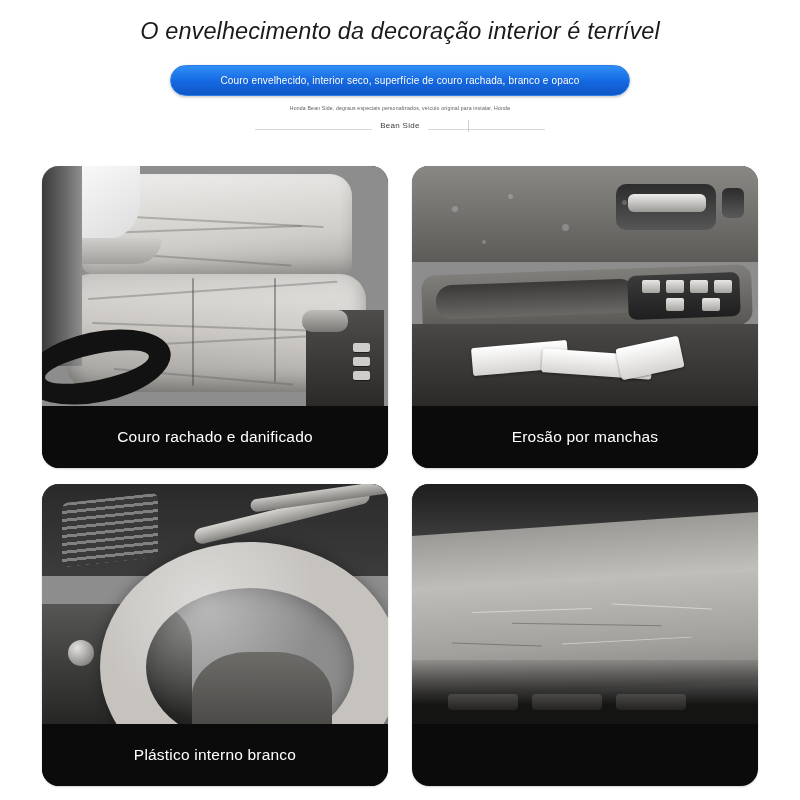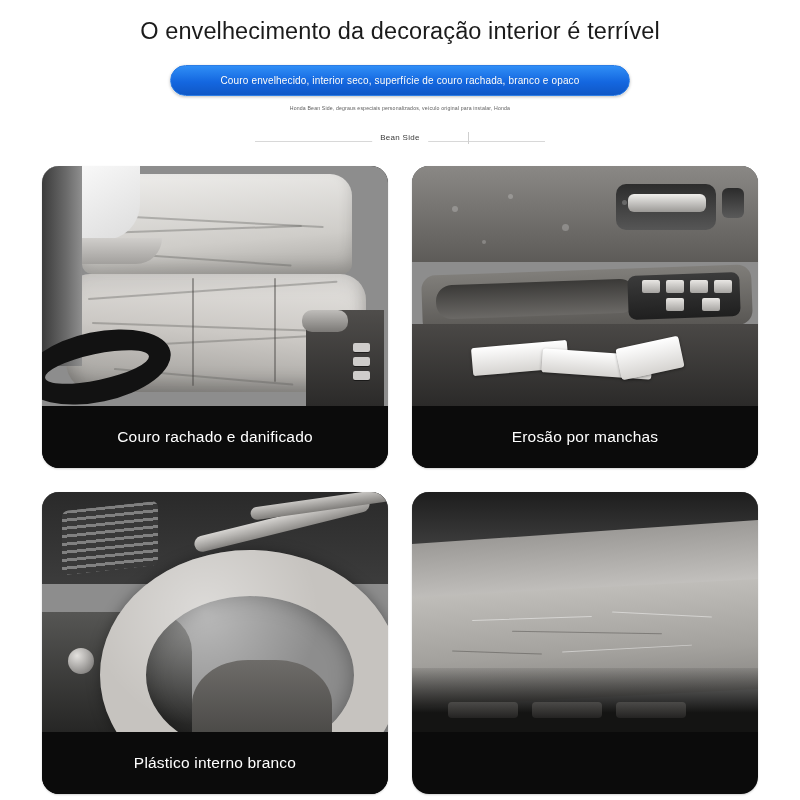--- a/index.html
+++ b/index.html
@@ -22,20 +22,21 @@
 
   
   .headline {
     text-align: center;
     font-size: 23.5px;
     color: #1b1b1b;
     letter-spacing: 0.1px;
     padding-top: 18px;
     font-weight: 400;
     white-space: nowrap;
+    font-style: italic;
   }
 
   .pill-wrap {
     display: flex;
     justify-content: center;
     margin-top: 20px;
   }
   .pill {
     width: 460px;
     height: 31px;
@@ -59,21 +60,21 @@
     text-align: center;
     margin-top: 9px;
     font-size: 5.2px;
     color: #5e5e5e;
     letter-spacing: 0.15px;
     white-space: nowrap;
   }
 
   .brandline {
     position: relative;
-    margin: 19px auto 0 auto;
+    margin: 7px auto 0 auto;
     width: 290px;
     height: 22px;
   }
   .brandline .rule {
     position: absolute;
     left: 0;
     right: 0;
     top: 11px;
     height: 1px;
     background: #d8d8d8;
@@ -100,21 +101,21 @@
   }
 
   
   .grid {
     position: absolute;
     left: 42px;
     top: 166px;
     width: 716px;
     display: flex;
     flex-wrap: wrap;
-    gap: 24px 24px;
+    gap: 16px 24px;
   }
 
   .card {
     width: 346px;
     height: 302px;
     border-radius: 17px;
     background: #0b0b0b;
     overflow: hidden;
     position: relative;
     box-shadow: 0 1px 2px rgba(0,0,0,0.18);

